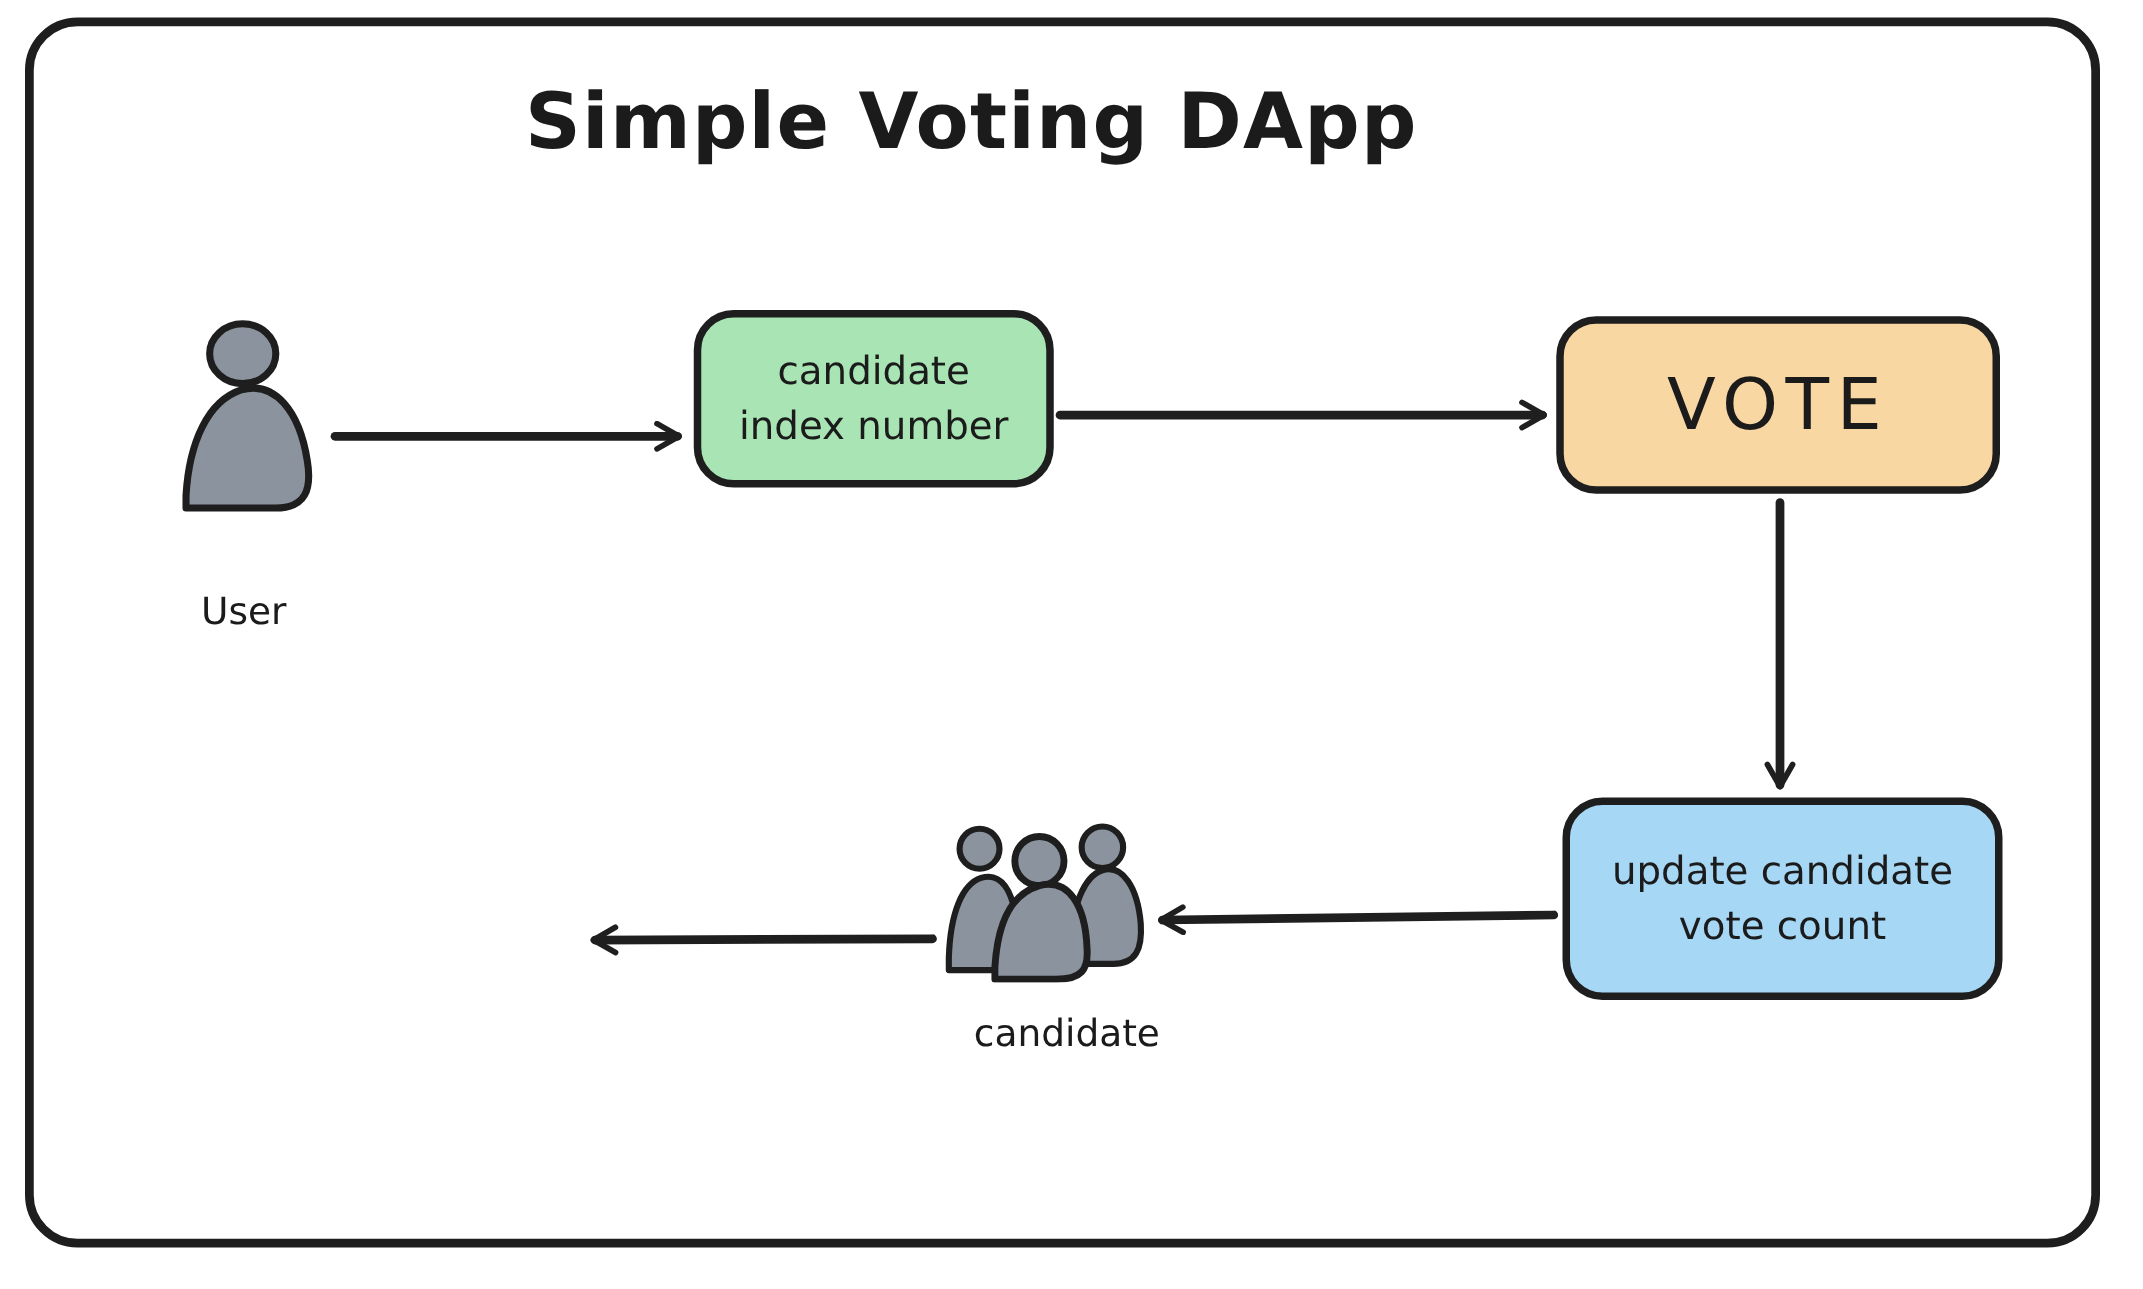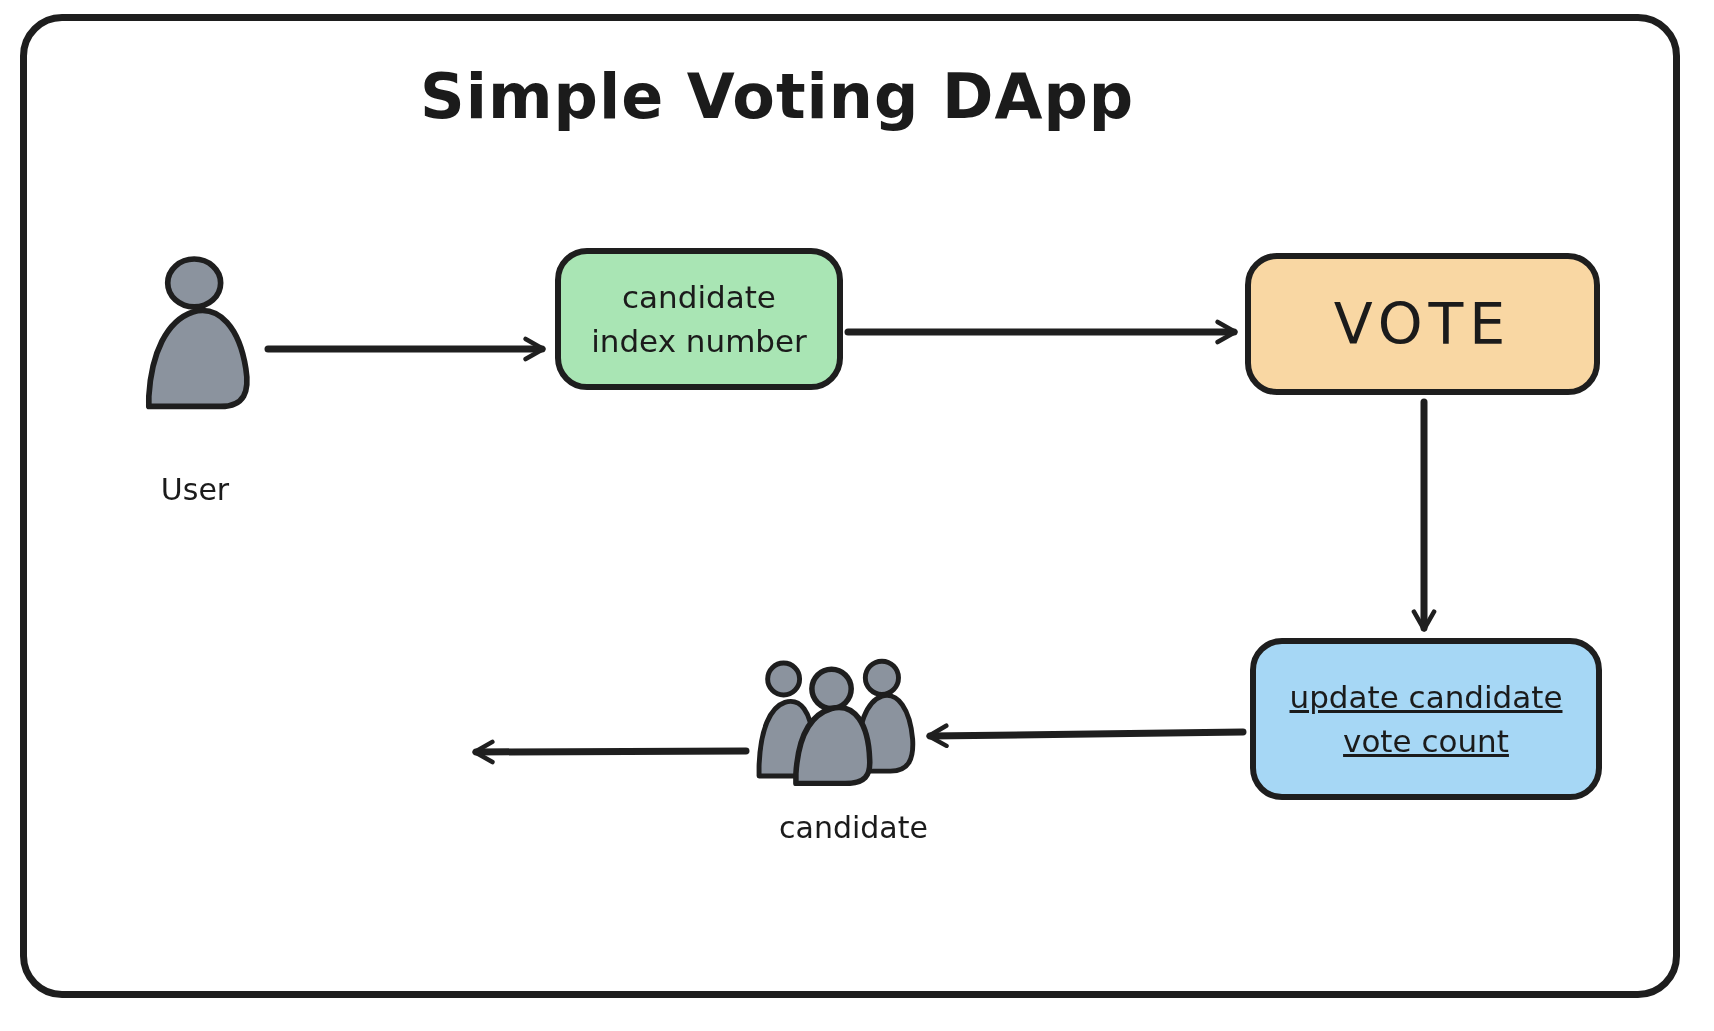--- a/index.html
+++ b/index.html
@@ -43,21 +43,21 @@
     justify-content: center;
     text-align: center;
   }
   .node-label {
     font-size: 31px;
     line-height: 44px;
     white-space: pre-line;
   }
   .node--green    { left: 555px;  top: 248px; width: 288px; height: 142px; }
   .node--vote     { left: 1245px; top: 253px; width: 355px; height: 142px; }
-  .node--blue     { left: 1250px; top: 638px; width: 352px; height: 162px; text-decoration: underline; }
+  .node--blue     { left: 1250px; top: 638px; width: 352px; height: 162px; }
   .node--lavender { left: 122px;  top: 664px; width: 342px; height: 180px; }
   .node--vote .node-label {
     font-size: 57px;
     letter-spacing: 6px;
     line-height: 60px;
     font-weight: 400;
   }
   .actor-label {
     position: absolute;
     text-align: center;

